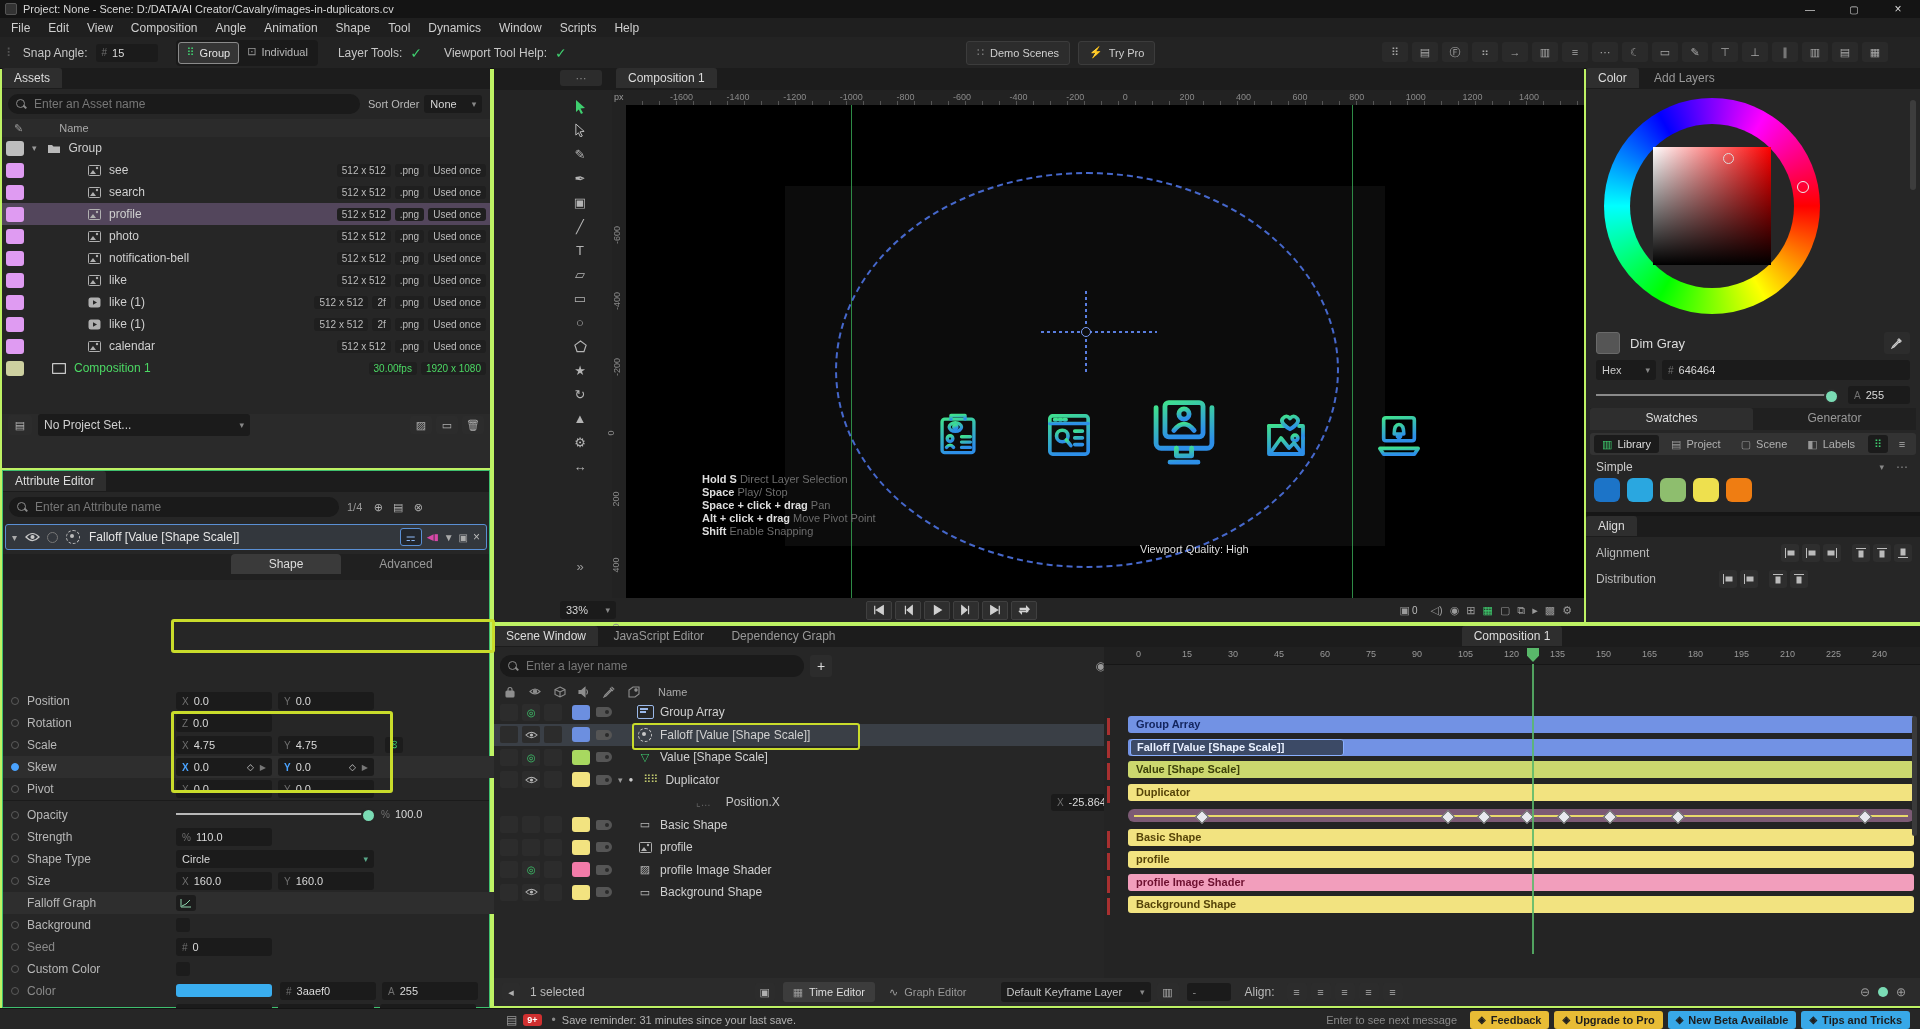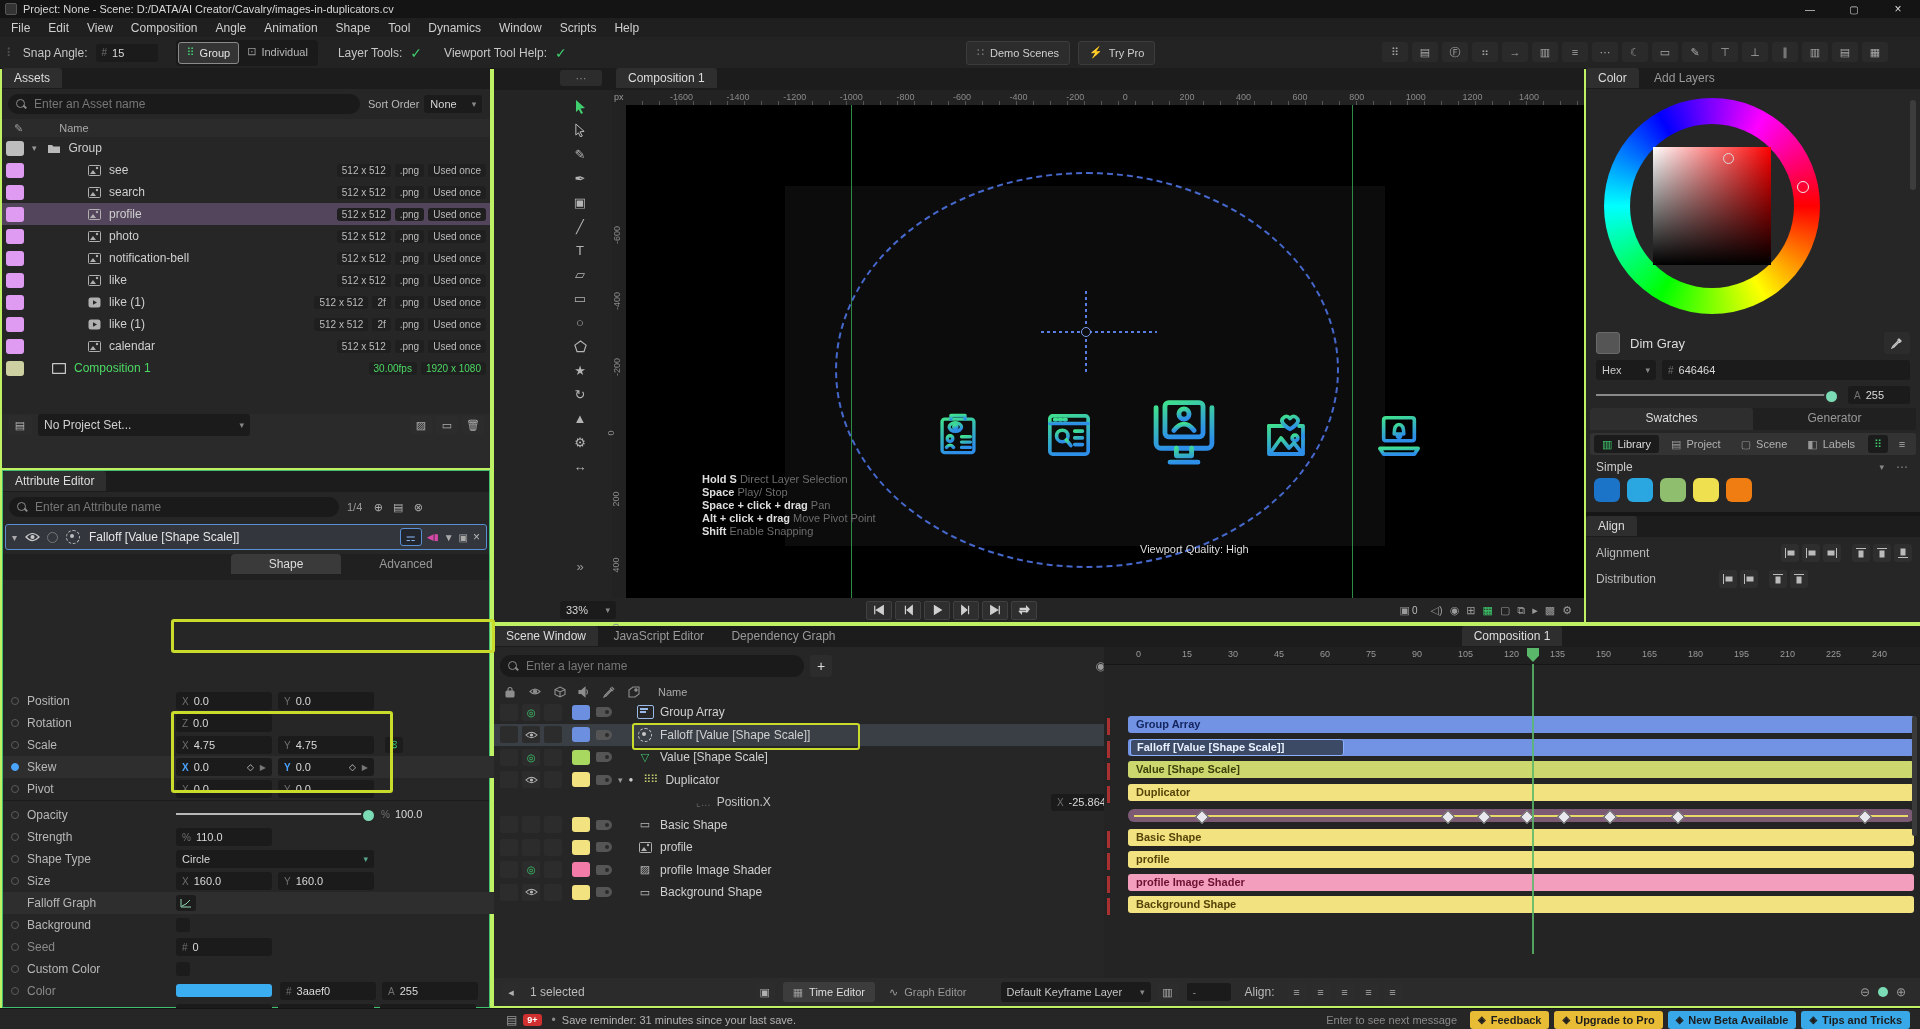--- a/index.html
+++ b/index.html
@@ -1028,21 +1028,21 @@
             <span style="color:#c4cc70;font-size:11px;letter-spacing:-1px">⠿⠿</span>
           </span>
    <span style="margin-left:6px;color:#d0d0d0">Duplicator</span>
 
    <span style="flex:1"></span>
 
    <span style="width:9px;height:9px;border:1px solid #666;border-radius:50%;margin-left:8px"></span>
  </div>
         <div class="row-flex" style="height:22.5px;padding:0 6px">
     <span style="margin-left:196px;color:#666;font-size:10px">⌞…</span>
-    <span style="margin-left:6px;color:#c4c4c4">Position.X</span>
+    <span style="margin-left:15px;color:#c4c4c4">Position.X</span>
     <span style="flex:1"></span>
     <span class="fieldbox" style="width:100px;height:17px">
             <span class="pf">X</span>
             <span class="pv">-25.864</span>
           </span>
     <span style="color:#ddd;font-size:9px;margin-left:6px">◆</span>
     <span style="color:#888;font-size:8px;margin-left:3px">▶</span>
     <span style="width:9px;height:9px;border:1px solid #666;border-radius:50%;margin-left:8px"></span>
   </div>
         <div class="row-flex" style="height:22.5px;padding:0 6px;position:relative;">

